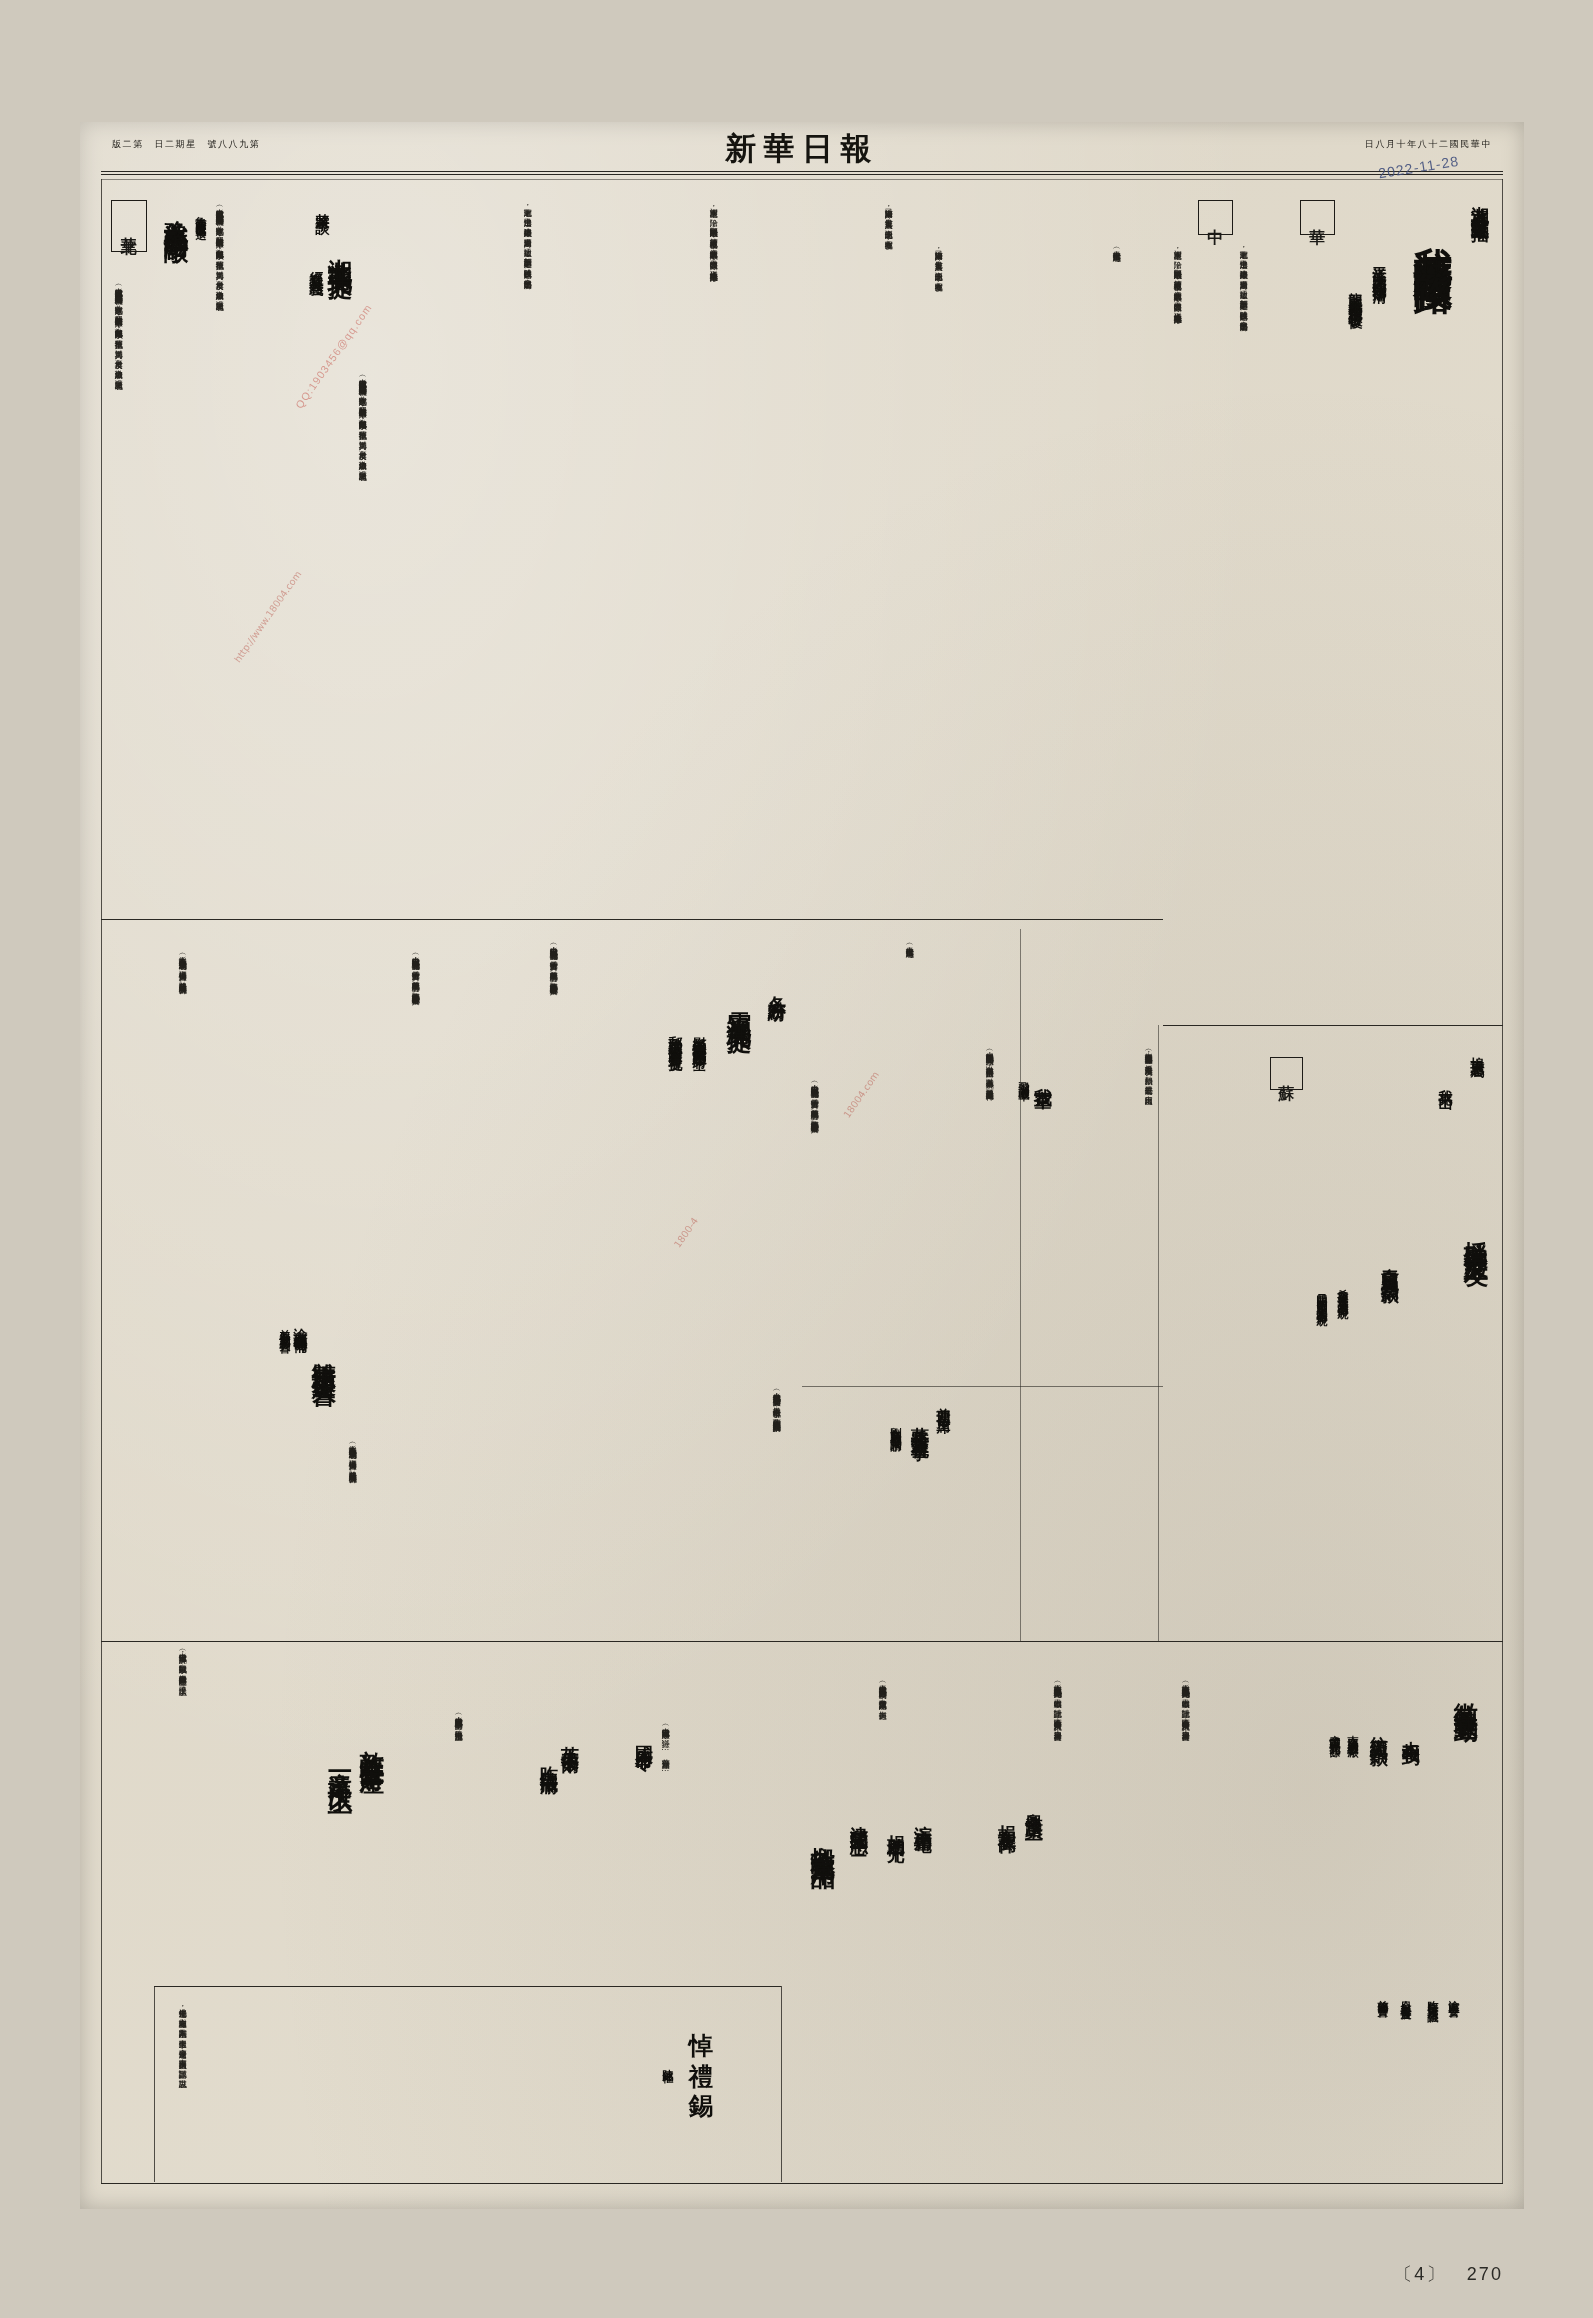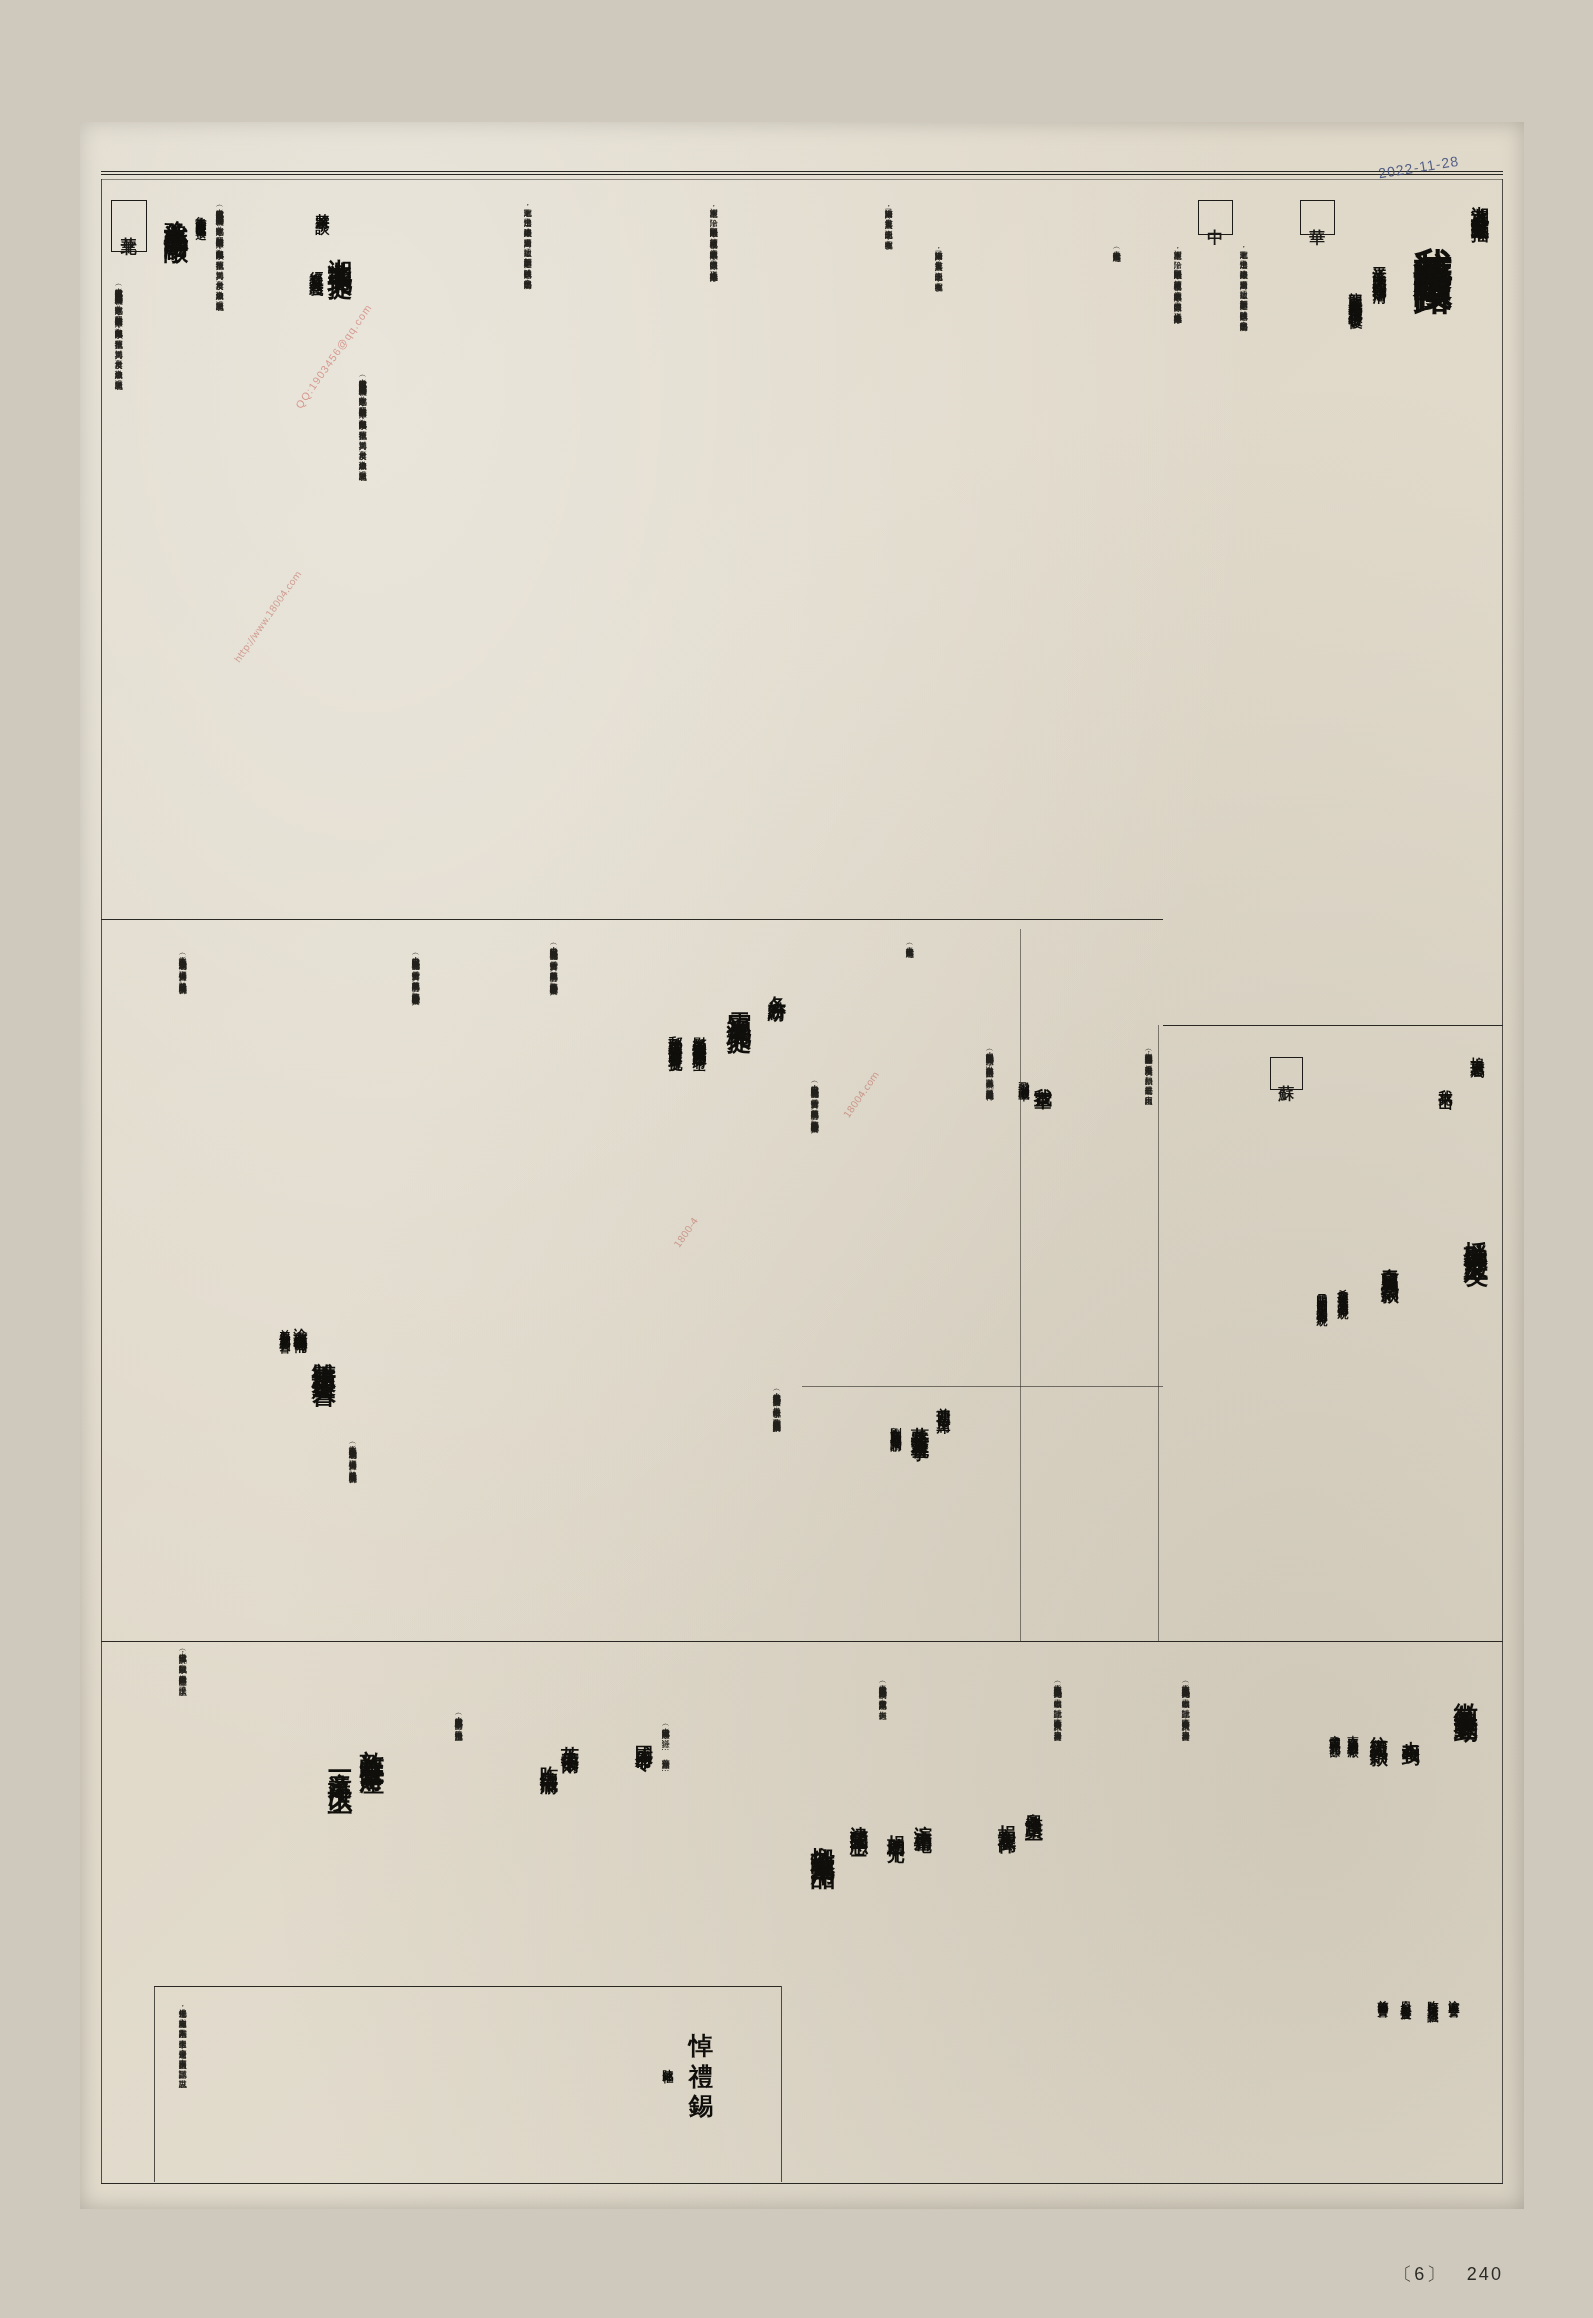--- a/index.html
+++ b/index.html
@@ -113,20 +113,25 @@
     position:absolute;right:90px;bottom:32px;
     font-size:18px;color:#2b2a26;letter-spacing:2.1px;
     font-family:"Liberation Sans",sans-serif;
   }
 </style>
 </head>
 <body>
 
 <div id="paper">
 
+  <div id="masthead">
+    <div id="issue-left">版二第　日二期星　號八八九第</div>
+    <div id="paper-title">新華日報</div>
+    <div id="issue-right">日八月十年八十二國民華中</div>
+  </div>
   <div class="hrule" style="left:21px;top:49px;width:1402px;"></div>
   <div class="hrule" style="left:21px;top:52px;width:1402px;height:0.5px;"></div>
 
   <div id="date-stamp">2022-11-28</div>
 
   <div class="hrule" style="left:21px;top:57px;width:1402px;height:0.5px;opacity:.5;"></div>
   <div class="hrule" style="left:21px;top:2061px;width:1402px;height:1.1px;"></div>
   <div class="vrule" style="left:21px;top:57px;height:2004px;width:1.1px;opacity:.8;"></div>
   <div class="vrule" style="left:1422px;top:57px;height:2004px;width:1.1px;opacity:.8;"></div>
 
@@ -297,14 +302,14 @@
   <div class="hrule" style="left:21px;top:1519px;width:1402px;height:1.1px;"></div>
   <div class="hrule" style="left:722px;top:1264px;width:361px;height:0.5px;opacity:.6;"></div>
 
   <div class="wm" style="left:191px;top:228px;">QQ:1903456@qq.com</div>
   <div class="wm2" style="left:133px;top:489px;">http://www.18004.com</div>
   <div class="wm2" style="left:754px;top:967px;">18004.com</div>
   <div class="wm2" style="left:589px;top:1105px;">1800-4</div>
 
 </div>
 
-<div id="footer-num">〔6〕　240</div>
+<div id="footer-num">〔4〕　270</div>
 
 
 </body></html>

